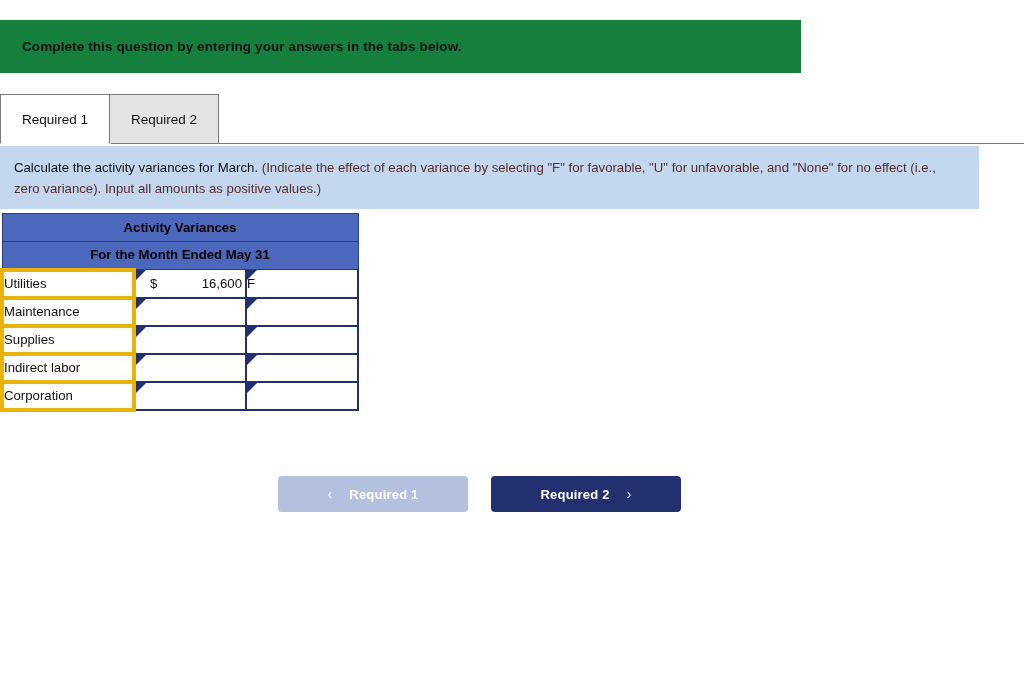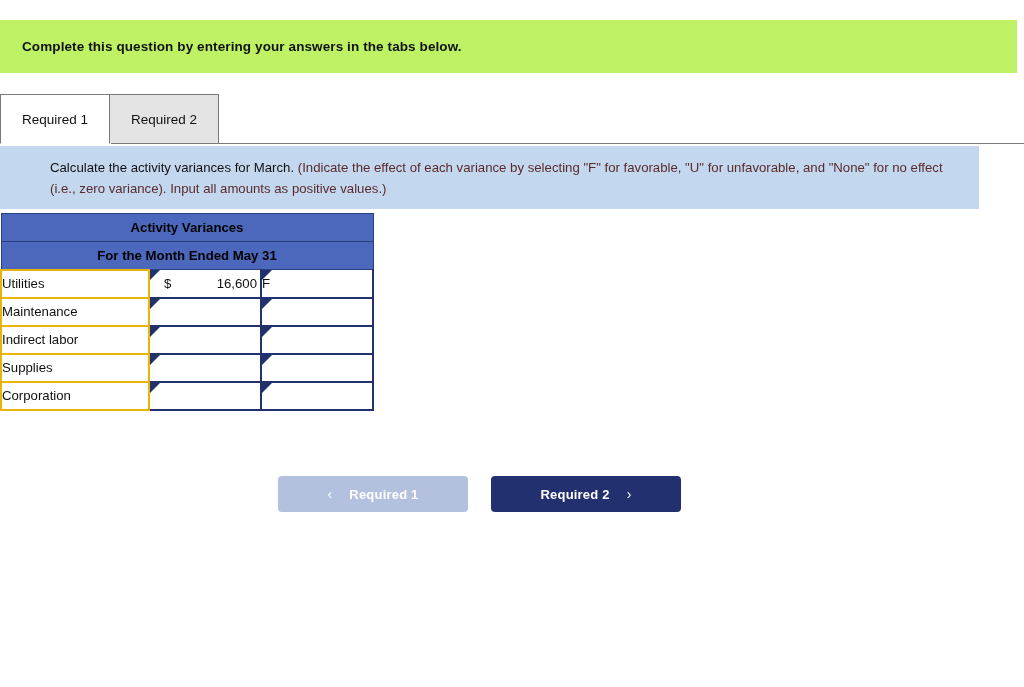--- a/index.html
+++ b/index.html
@@ -8,22 +8,22 @@
     width: 1024px; height: 687px;
     background: #ffffff;
     font-family: "Liberation Sans", sans-serif;
     overflow: hidden;
   }
 
   
   .gray-bar {
     position: absolute;
     left: 0; top: 20px;
-    width: 1017px; height: 53px;
-    background: #bef264;
+    width: 801px; height: 53px;
+    background: #15803d;
     display: flex;
     align-items: center;
   }
   .gray-bar-text {
     padding-left: 22px;
     font-size: 13.5px;
     font-weight: bold;
     color: #111111;
     letter-spacing: 0.1px;
   }
@@ -79,21 +79,20 @@
     left: 0; top: 146px;
     width: 979px;
     min-height: 58px;
     background: #c3d7ef;
     padding: 11px 14px 10px 14px;
   }
   .blue-banner-text {
     font-size: 13.2px;
     line-height: 21px;
     color: #5a2b2b;
-    margin-left: 36px;
   }
   .blue-banner-text .lead { color: #111111; }
 
   
   .tbl {
     position: absolute;
     left: 0; top: 213px;
     border-collapse: collapse;
     table-layout: fixed;
   }
@@ -104,23 +103,23 @@
   .hdr-row td {
     background: #4b68bd;
     color: #000000;
     font-weight: bold;
     font-size: 13.2px;
     text-align: center;
     height: 28px;
     border: 1px solid #2a3f7d;
   }
   .lbl-cell {
-    width: 148px;
+    width: 132px;
     height: 28px;
-    border: 2px solid #eab308;
+    border: 4px solid #eab308;
     font-size: 13.2px;
     color: #111111;
     padding-left: 4px;
     background: #ffffff;
     white-space: nowrap;
   }
   .in-cell {
     width: 112px;
     height: 28px;
     background: #ffffff;
@@ -259,36 +258,36 @@
           <span class="money-val"></span>
         </span>
       </td>
       <td class="ef-cell">
         <span class="corner"></span>
         <span class="cell-inner"></span>
       </td>
     </tr>
 
     <tr>
-      <td class="lbl-cell">Indirect labor</td>
+      <td class="lbl-cell">Supplies</td>
       <td class="in-cell">
         <span class="corner"></span>
         <span class="cell-inner money-row">
           <span class="money-sym"></span>
           <span class="money-val"></span>
         </span>
       </td>
       <td class="ef-cell">
         <span class="corner"></span>
         <span class="cell-inner"></span>
       </td>
     </tr>
 
     <tr>
-      <td class="lbl-cell">Supplies</td>
+      <td class="lbl-cell">Indirect labor</td>
       <td class="in-cell">
         <span class="corner"></span>
         <span class="cell-inner money-row">
           <span class="money-sym"></span>
           <span class="money-val"></span>
         </span>
       </td>
       <td class="ef-cell">
         <span class="corner"></span>
         <span class="cell-inner"></span>

